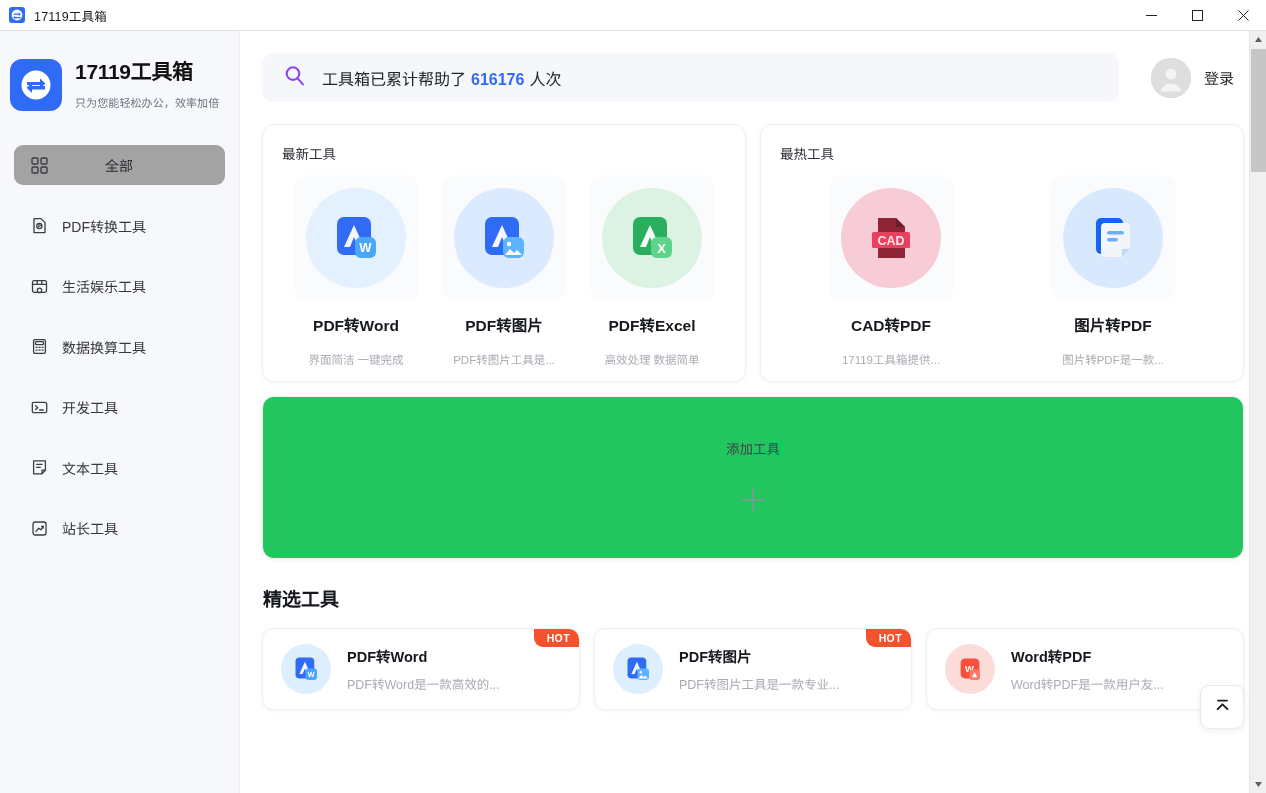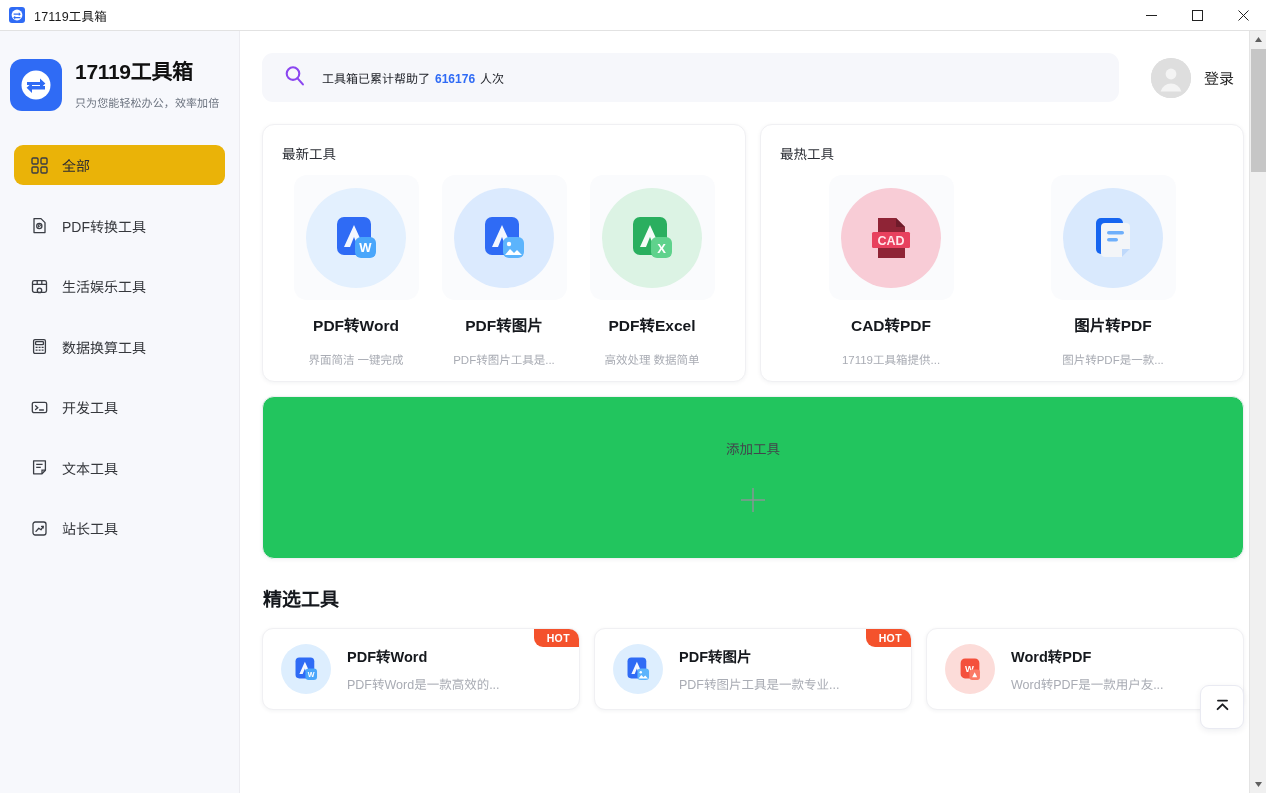--- a/index.html
+++ b/index.html
@@ -63,21 +63,21 @@
 
   .nav { padding: 0 14px; }
   .nav-item {
     display: flex; align-items: center;
     height: 40px; border-radius: 9px;
     padding-left: 16px;
     margin-bottom: 20.5px;
     color: #36383d; font-size: 14px;
     cursor: default;
   }
-  .nav-item.active { background: #eab308; color: #2a2a33; }
+  .nav-item.active { background: #a3a3a3; color: #2a2a33; gap: 43px; }
   .nav-ico {
     width: 18px; height: 18px; margin-right: 14px;
     display: flex; align-items: center; justify-content: center;
     flex-shrink: 0;
   }
 
   
   .main {
     flex: 1;
     background: #ffffff;
@@ -91,21 +91,21 @@
   .toprow { display: flex; align-items: center; }
   .searchbar {
     flex: 1;
     height: 49px;
     background: #f6f7fb;
     border-radius: 11px;
     display: flex; align-items: center;
     padding-left: 22px;
     cursor: text;
   }
-  .search-text { margin-left: 17px; font-size: 12px; color: #22252b; }
+  .search-text { margin-left: 17px; font-size: 16px; color: #22252b; }
   .search-count { color: #2f6bf5; font-weight: bold; margin: 0 5px; }
   .login {
     display: flex; align-items: center;
     margin-left: 32px; margin-right: 10px;
     cursor: default;
   }
   .avatar {
     width: 40px; height: 40px; border-radius: 50%;
     background: #dedede;
     display: flex; align-items: center; justify-content: center;

